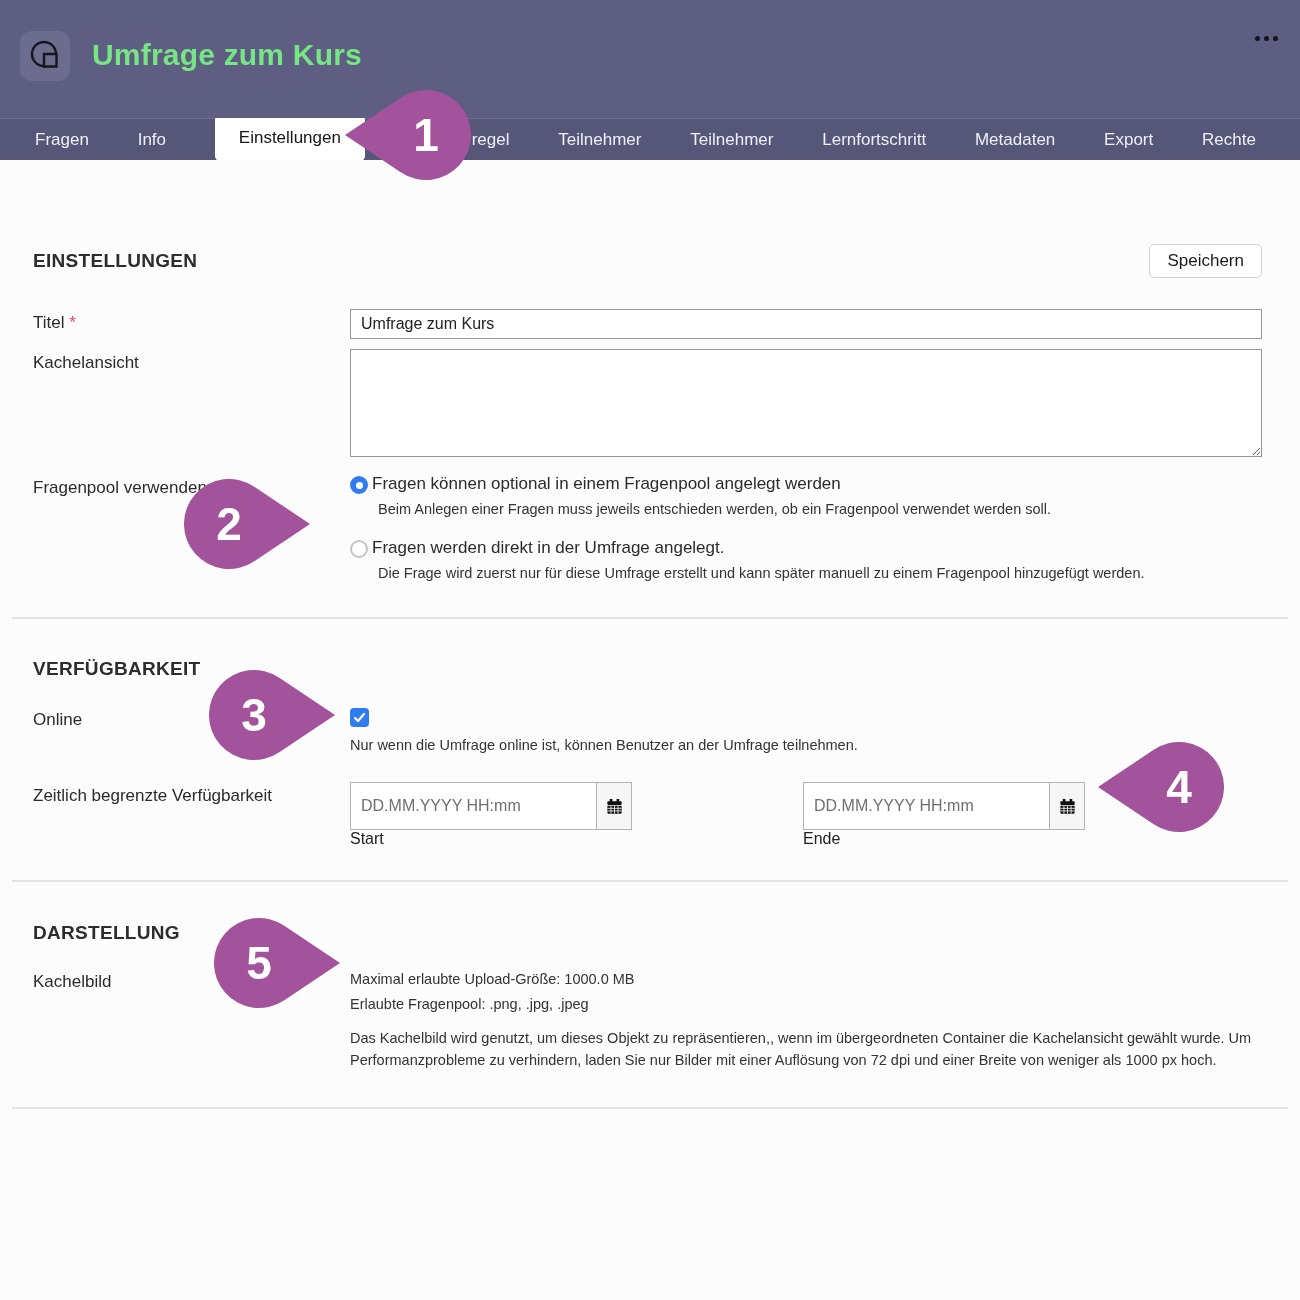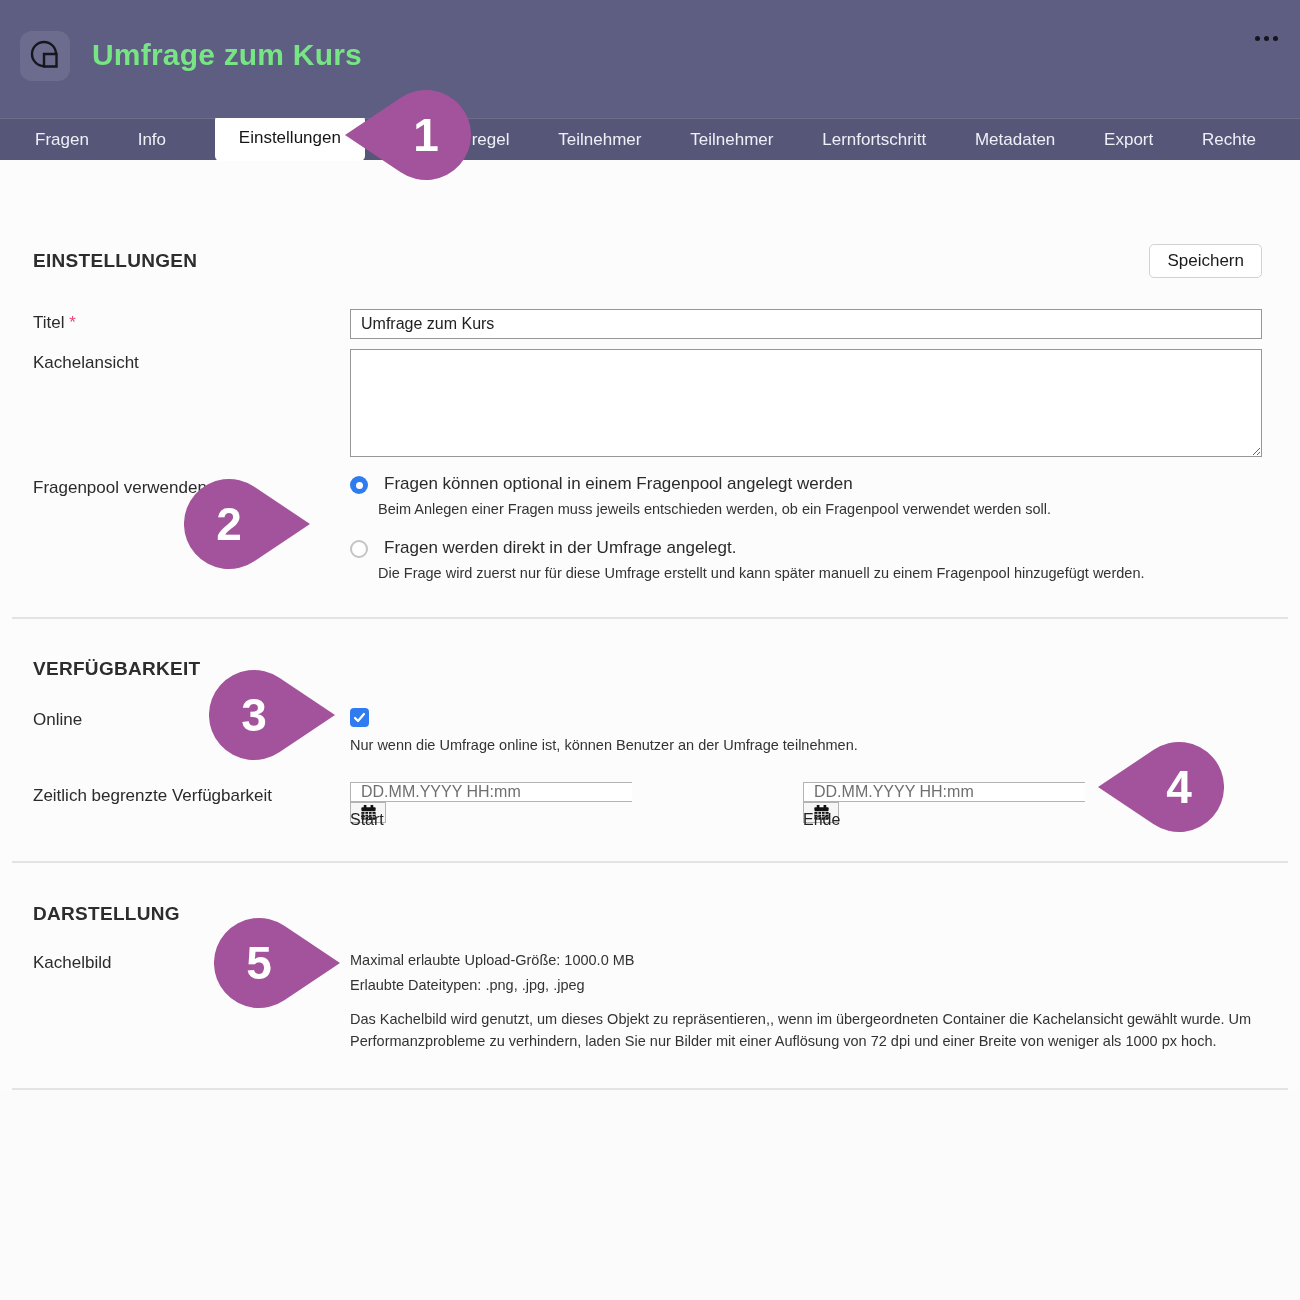--- a/index.html
+++ b/index.html
@@ -24,35 +24,35 @@
   .section-heading { font-size:19px; font-weight:bold; color:#2d2d2d; letter-spacing:0.3px; }
   .save-btn { font-family:"Liberation Sans",sans-serif; font-size:17px; color:#1a1a1a; background:#ffffff; border:1px solid #d2d2d2; border-radius:5px; padding:6px 17px; cursor:pointer; }
 
   .form-row { display:grid; grid-template-columns:317px 1fr; align-items:start; }
   .form-label { font-size:17px; color:#2b2b2b; padding-top:4px; }
   .req { color:#e0457b; }
 
   .text-input { width:100%; height:30px; border:1px solid #979797; background:#fff; font-family:"Liberation Sans",sans-serif; font-size:16px; padding:0 10px; color:#222; }
   .textarea { width:100%; height:108px; border:1px solid #979797; background:#fff; resize:vertical; font-family:"Liberation Sans",sans-serif; font-size:16px; padding:6px 10px; }
 
-  .radio-option { display:flex; align-items:flex-start; gap:16px; }
+  .radio-option { display:flex; align-items:flex-start; gap:4px; }
   .radio-dot { width:18px; height:18px; border-radius:50%; flex:0 0 18px; margin-top:2px; }
   .radio-dot.sel { background:#2e7cf0; position:relative; }
   .radio-dot.sel::after { content:""; position:absolute; left:5.5px; top:5.5px; width:7px; height:7px; border-radius:50%; background:#fff; }
   .radio-dot.unsel { background:#fff; border:2px solid #c4c4c4; }
   .option-label { font-size:17px; color:#2b2b2b; }
   .option-helper { font-size:14.5px; color:#333; margin:7px 0 0 28px; }
 
   .divider { border-top:2px solid #e3e3e4; margin:0 -26px 0 -21px; }
 
   .checkbox { width:19px; height:19px; background:#2e7cf0; border-radius:4px; display:inline-flex; align-items:center; justify-content:center; margin-top:2px; }
   .helper-line { font-size:14.5px; color:#333; }
 
   .date-group { width:282px; display:inline-block; }
-  .date-wrap { display:flex; height:29px;flex-direction:column; }
+  .date-wrap { display:flex; height:48px; }
   .date-input { flex:1; border:1px solid #b3b3b3; border-right:none; font-family:"Liberation Sans",sans-serif; font-size:16px; padding:0 10px; color:#222; background:#fff; }
   .date-input::placeholder { color:#6f6f6f; opacity:1; }
   .cal-addon { width:36px; border:1px solid #b3b3b3; background:#f6f6f6; display:flex; align-items:center; justify-content:center; cursor:pointer; }
   .date-sub { font-size:16px; color:#222; }
 
   .file-control { display:flex; height:32px; }
   .file-btn { font-family:"Liberation Sans",sans-serif; font-size:17px; color:#1a1a1a; background:#fff; border:1px solid #ababab; border-radius:4px 0 0 4px; padding:0 16px; cursor:pointer; }
   .file-name { flex:1; background:#e9e9e9; border:1px solid #b3b3b3; border-left:none; margin-right:6px; }
   .para { font-size:14.5px; color:#333; line-height:1.55; max-width:905px; }
 
@@ -195,21 +195,21 @@
   </div>
 
   <div class="divider" style="margin-top:32px;"></div>
 
   <div class="section-heading" style="margin-top:40px;">DARSTELLUNG</div>
 
   <div class="form-row" style="margin-top:24px;">
     <div class="form-label">Kachelbild</div>
     <div>
       <div class="helper-line" style="margin-top:3px;">Maximal erlaubte Upload-Größe: 1000.0 MB</div>
-      <div class="helper-line" style="margin-top:9px;">Erlaubte Dateitypen: .png, .jpg, .jpeg</div>
+      <div class="helper-line" style="margin-top:9px;">Erlaubte Fragenpool: .png, .jpg, .jpeg</div>
       <div class="para" style="margin-top:15px;">Das Kachelbild wird genutzt, um dieses Objekt zu repräsentieren,, wenn im übergeordneten Container die Kachelansicht gewählt wurde. Um Performanzprobleme zu verhindern, laden Sie nur Bilder mit einer Auflösung von 72 dpi und einer Breite von weniger als 1000 px hoch.</div>
     </div>
   </div>
 
   <div class="divider" style="margin-top:35px;"></div>
 </div>
 
 <div class="callout point-left" style="left:341px; top:85px;">
   <svg width="130" height="100" viewBox="0 0 130 100">
       <path d="M4,50 L59.7,12.8 A45,45 0 1 1 59.7,87.2 Z" fill="#a3539b"></path>

